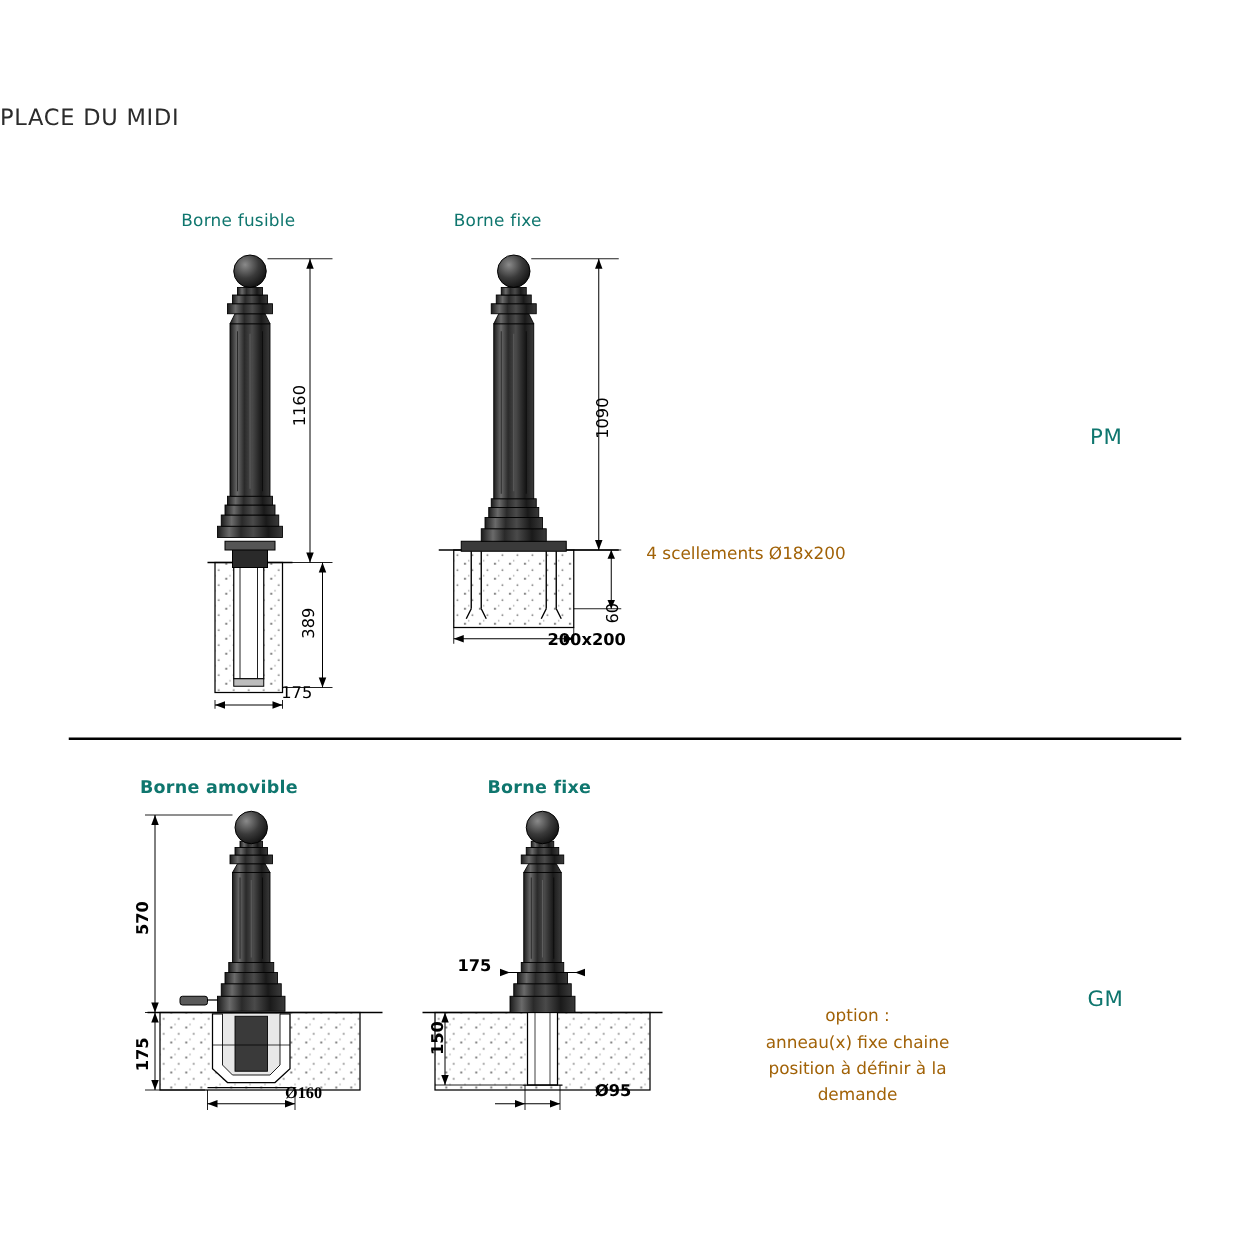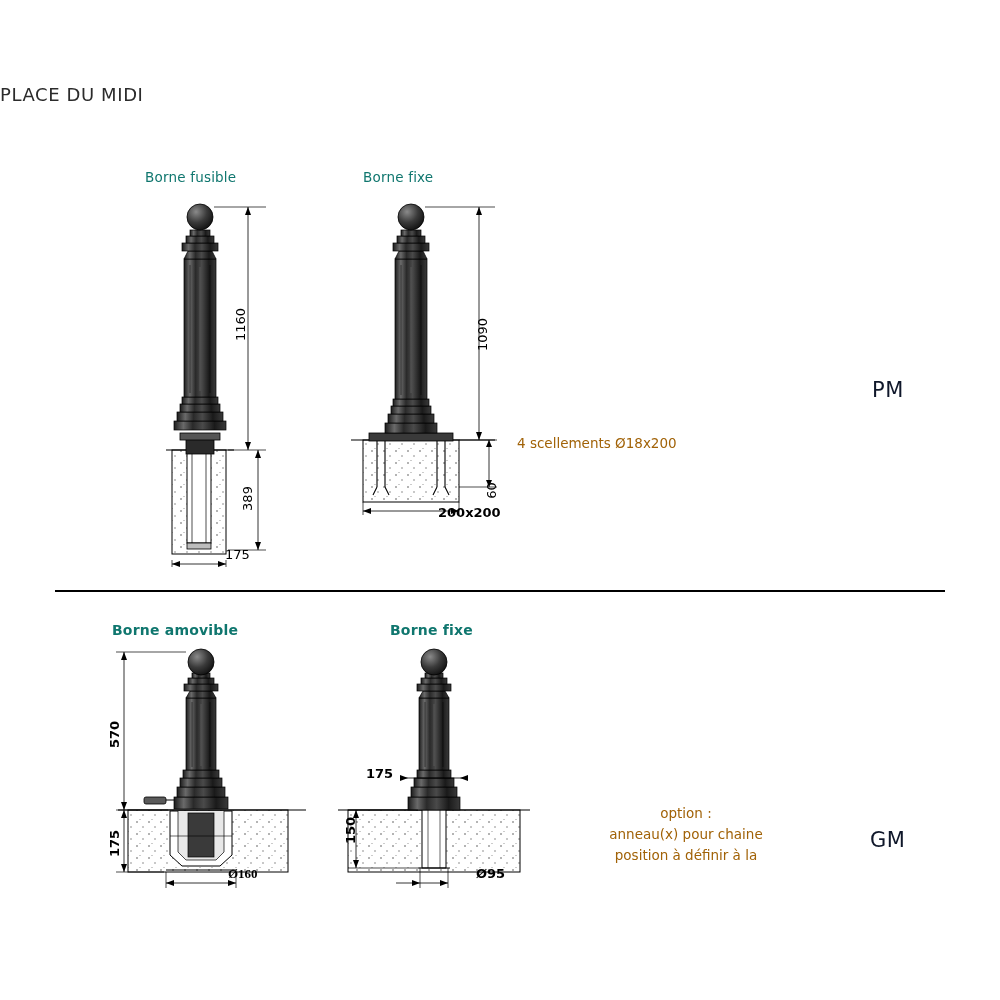--- a/index.html
+++ b/index.html
@@ -20,24 +20,23 @@
   #page-title {
     left: 0; right: 0;
     top: 84px;
     font-size: 18px;
     letter-spacing: 0.6px;
     color: #2b2b2b;
     font-family: "DejaVu Sans", sans-serif;
   }
 
   .section-label {
-    font-size: 21px;
-    color: #0f172a;
+    font-size: 17px;
+    color: #0f766e;
     letter-spacing: 0.5px;
-    margin-top: 38px;
   }
 
   .fig-caption {
     font-size: 13.5px;
     color: #0f766e;
     letter-spacing: 0.2px;
   }
   .fig-caption.bold { font-weight: bold; font-size: 14px; }
 
   .note {
@@ -330,17 +329,18 @@
     <polygon points="118,233 110,230 110,236" fill="#000"></polygon>
   </svg>
 </div>
 
 <div class="abs dim bold" style="left:366px; top:766px;">175</div>
 <div class="abs dim vert bold" style="left:337px; top:823px;">150</div>
 <div class="abs dim bold" style="left:476px; top:866px;">Ø95</div>
 
 <div class="abs note" style="left:536px; top:803px; width:300px;text-align:center;">
   <div>option :</div>
-  <div>anneau(x) pour chaine</div>
+  <div>anneau(x) fixe chaine</div>
   <div>position à définir à la</div>
+  <div>demande</div>
 </div>
 
 <div class="abs section-label" style="left:870px; top:790px;">GM</div>
 
 </body></html>

